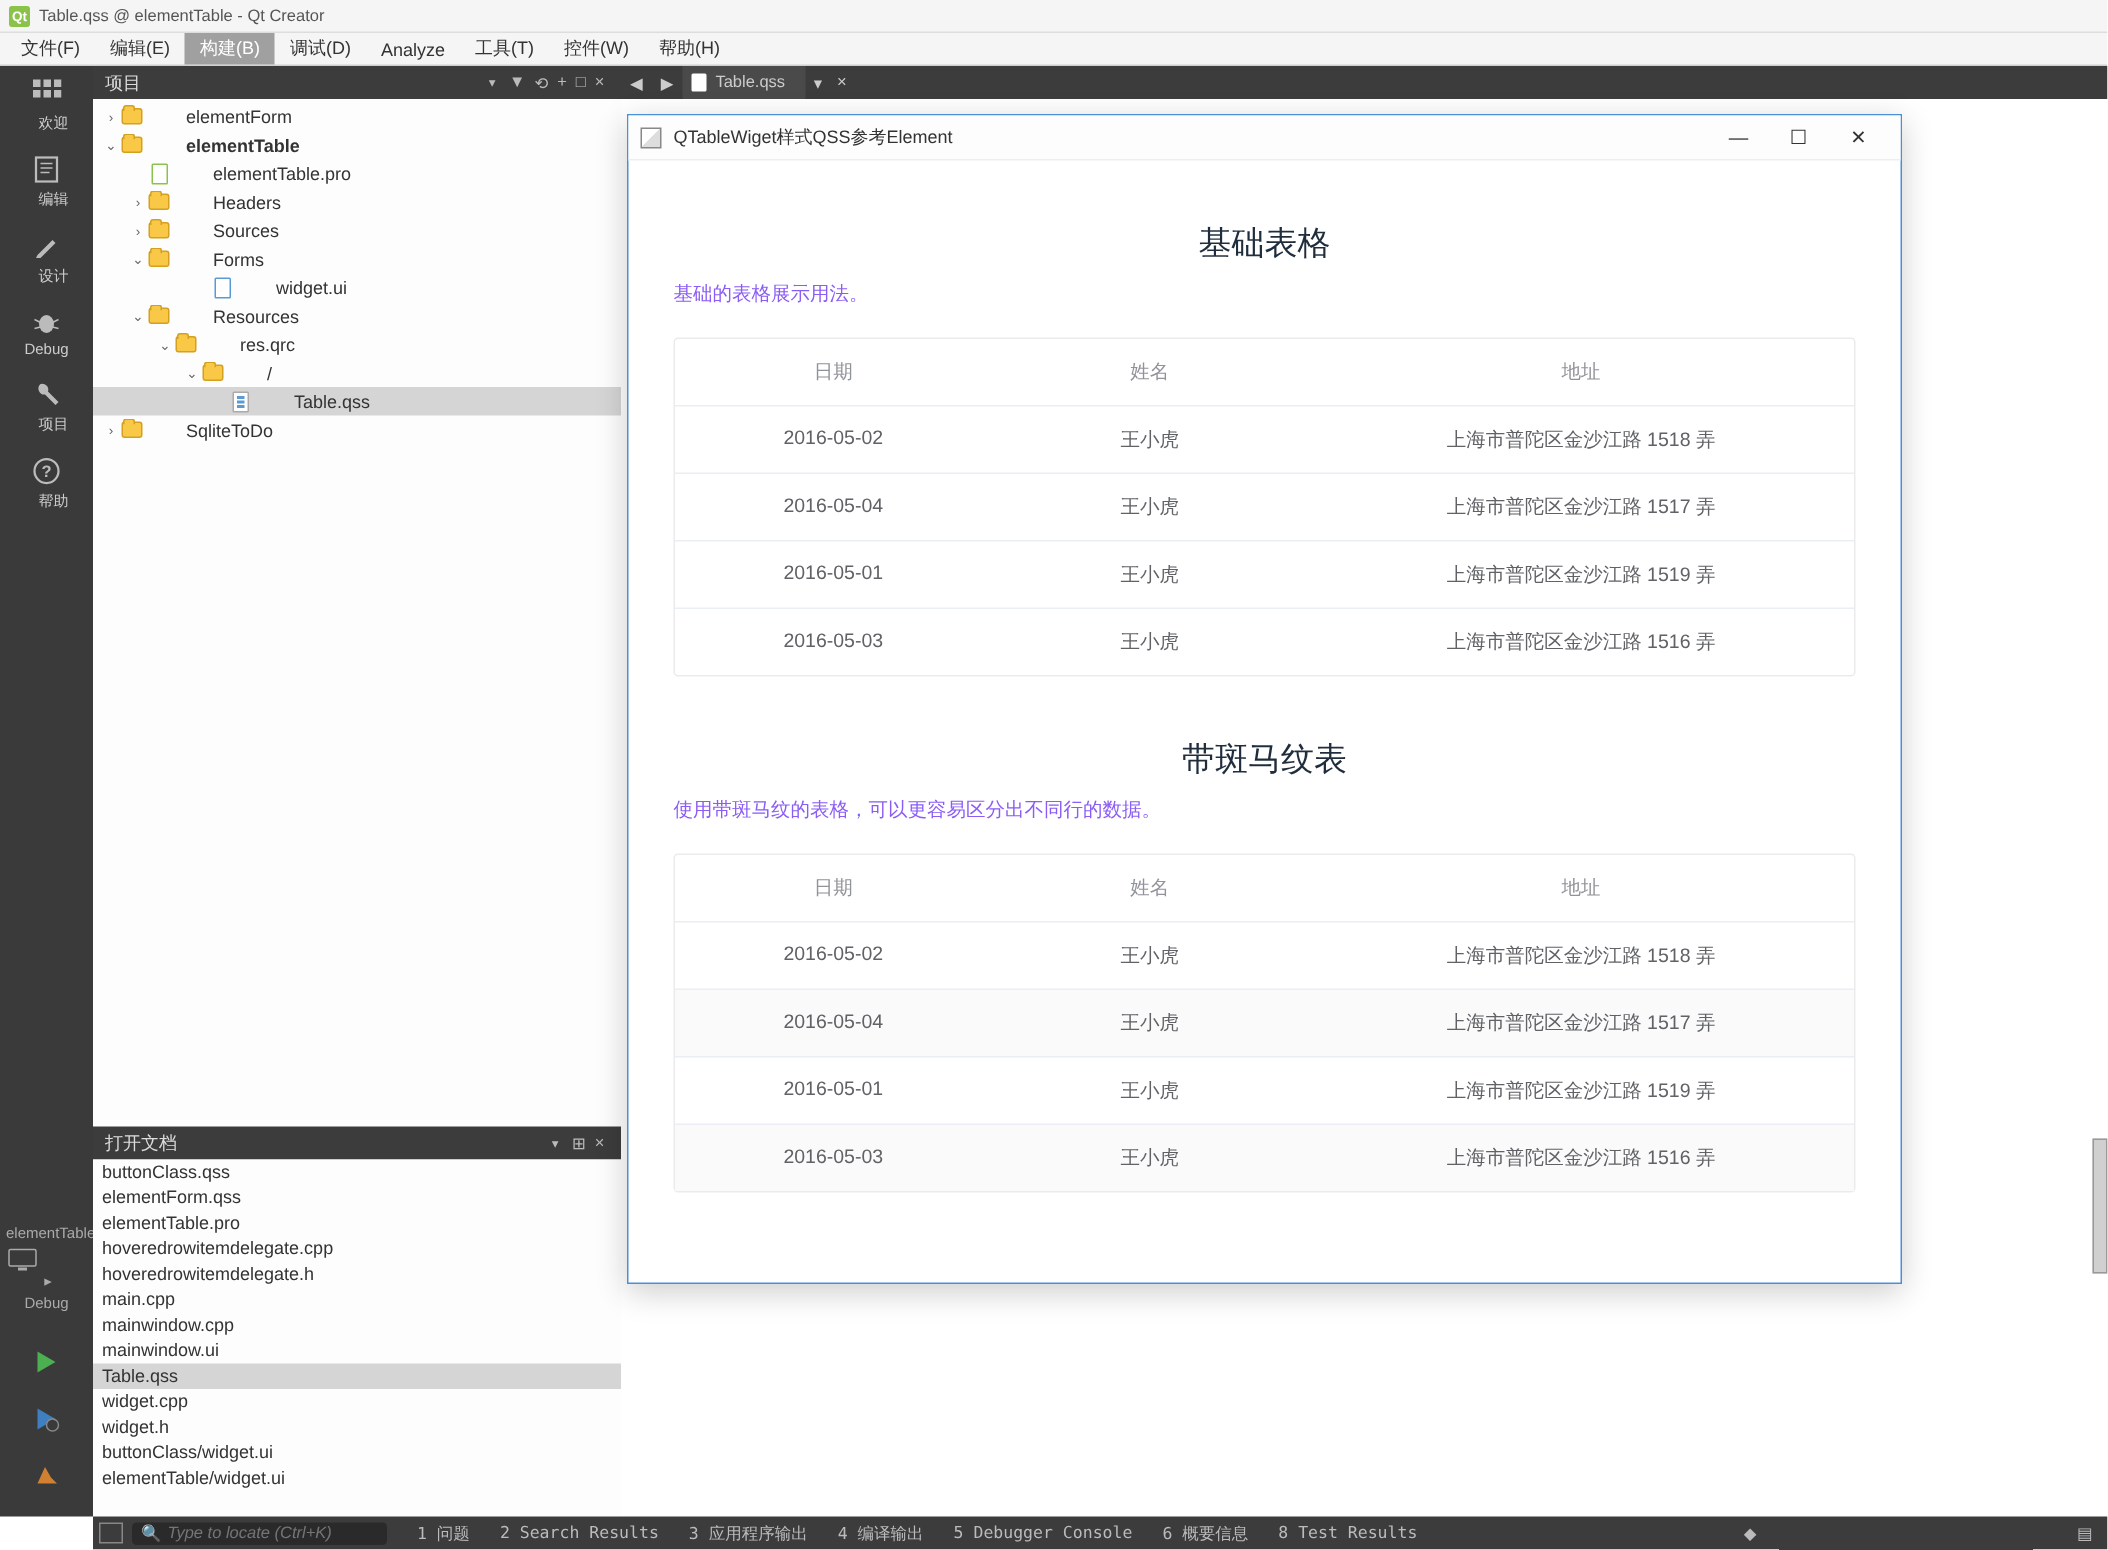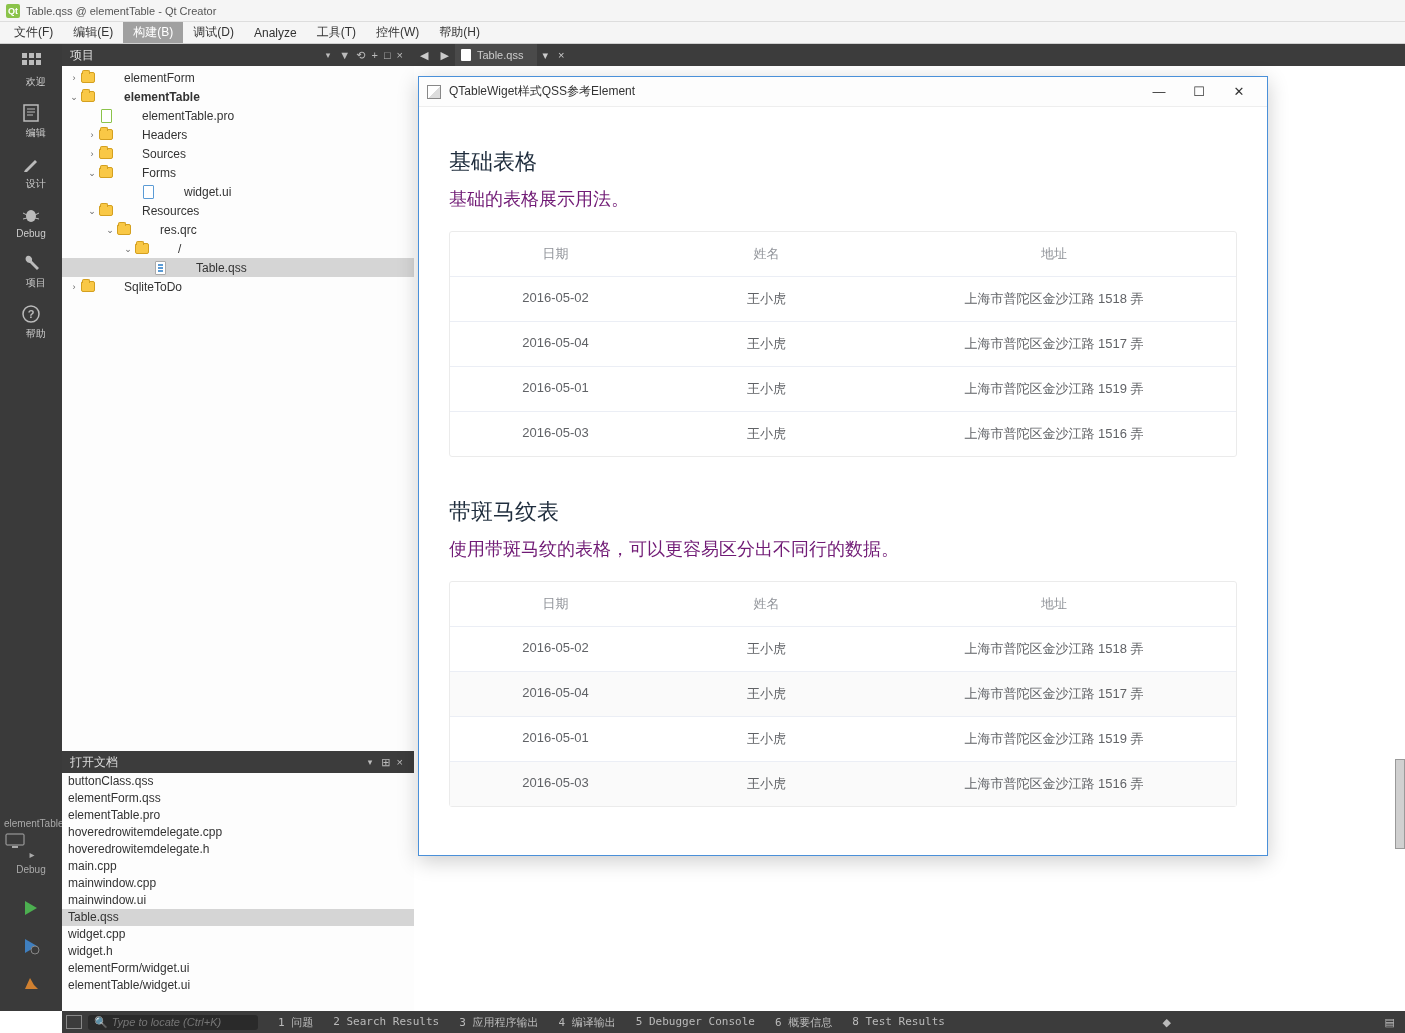--- a/index.html
+++ b/index.html
@@ -45,22 +45,22 @@
 .editor-tabs .et-tab::before { content: ""; position: absolute; left: 6px; width: 10px; height: 12px; background: #fff; border-radius: 1px; }
 .editor-tabs .et-close { padding: 0 6px; cursor: pointer; }
 .editor-tabs .et-dd { padding: 0 4px; cursor: pointer; }
 .editor-body { flex: 1; background: #fff; position: relative; }
 .preview-window { position: absolute; left: 418px; top: 76px; width: 850px; height: 780px; background: #fff; border: 1px solid #4a90d9; box-shadow: 0 5px 20px rgba(0,0,0,0.2); display: flex; flex-direction: column; }
 .preview-titlebar { height: 30px; background: #fdfdfd; display: flex; align-items: center; padding: 0 8px; border-bottom: 1px solid #eee; }
 .preview-titlebar .pw-icon { width: 14px; height: 14px; border: 1px solid #888; margin-right: 8px; background: linear-gradient(135deg,#fff 50%,#ddd 50%); }
 .preview-titlebar .pw-title { flex: 1; font-size: 12px; color: #333; }
 .preview-titlebar .pw-btn { width: 40px; height: 28px; display: flex; align-items: center; justify-content: center; cursor: pointer; font-size: 13px; color: #333; }
 .preview-content { flex: 1; overflow-y: auto; padding: 20px 30px; }
-.el-section-title { font-size: 22px; color: #1f2d3d; font-weight: 500; margin: 20px 0 10px; }
-.el-section-desc { font-size: 18px; color: #701a75; margin-bottom: 20px; }
+.el-section-title { font-size: 22px; color: #1f2d3d; font-weight: 500; margin: 20px 0 10px; text-align: center; }
+.el-section-desc { font-size: 13px; color: #8b5cf6; margin-bottom: 20px; }
 .el-table { width: 100%; border: 1px solid #ebebeb; border-radius: 3px; margin-bottom: 40px; }
 .el-table-row { display: flex; border-bottom: 1px solid #ebeef5; }
 .el-table-row:last-child { border-bottom: none; }
 .el-table-row.header { color: #909399; font-weight: 500; }
 .el-table-row.stripe { background: #fafafa; }
 .el-cell { flex: 1; padding: 13px 10px; text-align: center; font-size: 13px; color: #606266; }
 .el-table-row.header .el-cell { color: #909399; }
 .el-cell.addr { flex: 1.8; }
 .statusbar { position: absolute; bottom: 0; left: 62px; right: 0; height: 22px; background: #3c3c3c; display: flex; align-items: center; color: #bbb; font-size: 11px; padding: 0 4px; }
 .statusbar .sb-sq { width: 16px; height: 14px; border: 1px solid #888; margin-right: 6px; }
@@ -294,21 +294,21 @@
           <div class="doc-row">elementForm.qss</div>
           <div class="doc-row">elementTable.pro</div>
           <div class="doc-row">hoveredrowitemdelegate.cpp</div>
           <div class="doc-row">hoveredrowitemdelegate.h</div>
           <div class="doc-row">main.cpp</div>
           <div class="doc-row">mainwindow.cpp</div>
           <div class="doc-row">mainwindow.ui</div>
           <div class="doc-row sel">Table.qss</div>
           <div class="doc-row">widget.cpp</div>
           <div class="doc-row">widget.h</div>
-          <div class="doc-row">elementForm/widget.ui</div>
+          <div class="doc-row">buttonClass/widget.ui</div>
           <div class="doc-row">elementTable/widget.ui</div>
         </div>
     </div>
   </div>
 
   <div class="editor-area">
     <div class="editor-tabs">
       <span class="et-nav">◀</span>
       <span class="et-nav">▶</span>
       <div class="et-tab">

